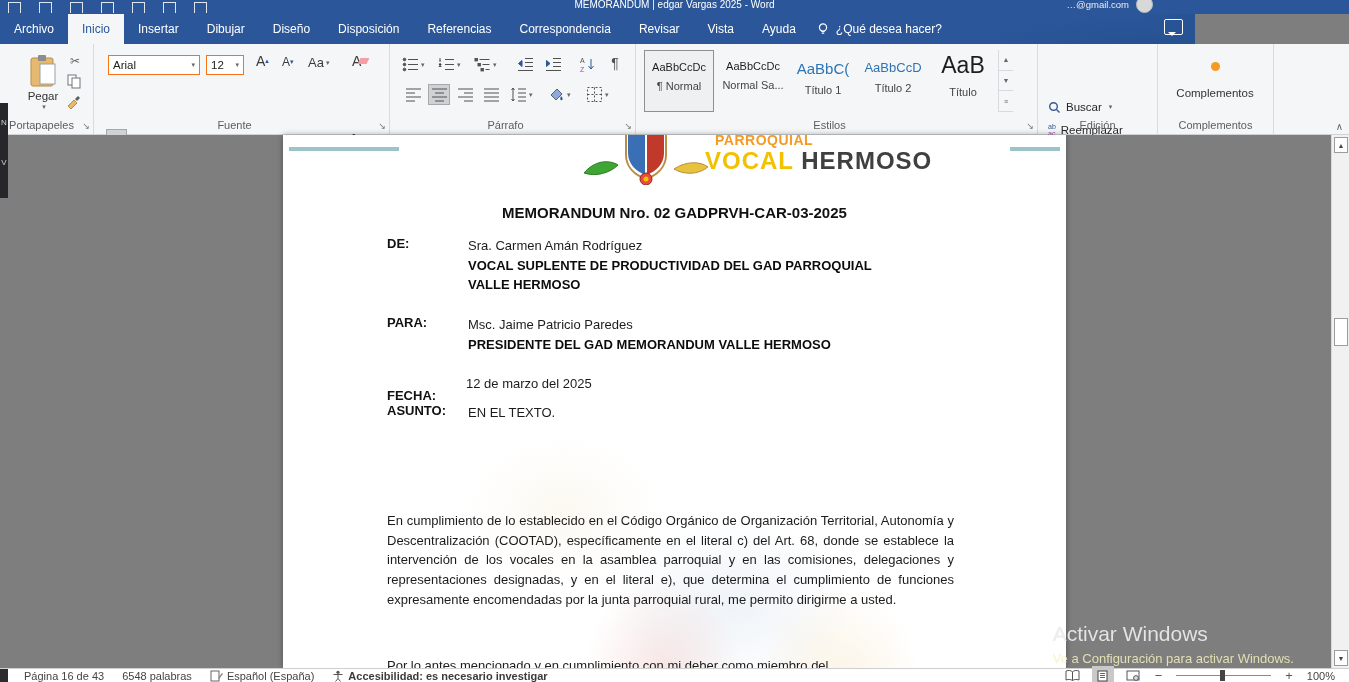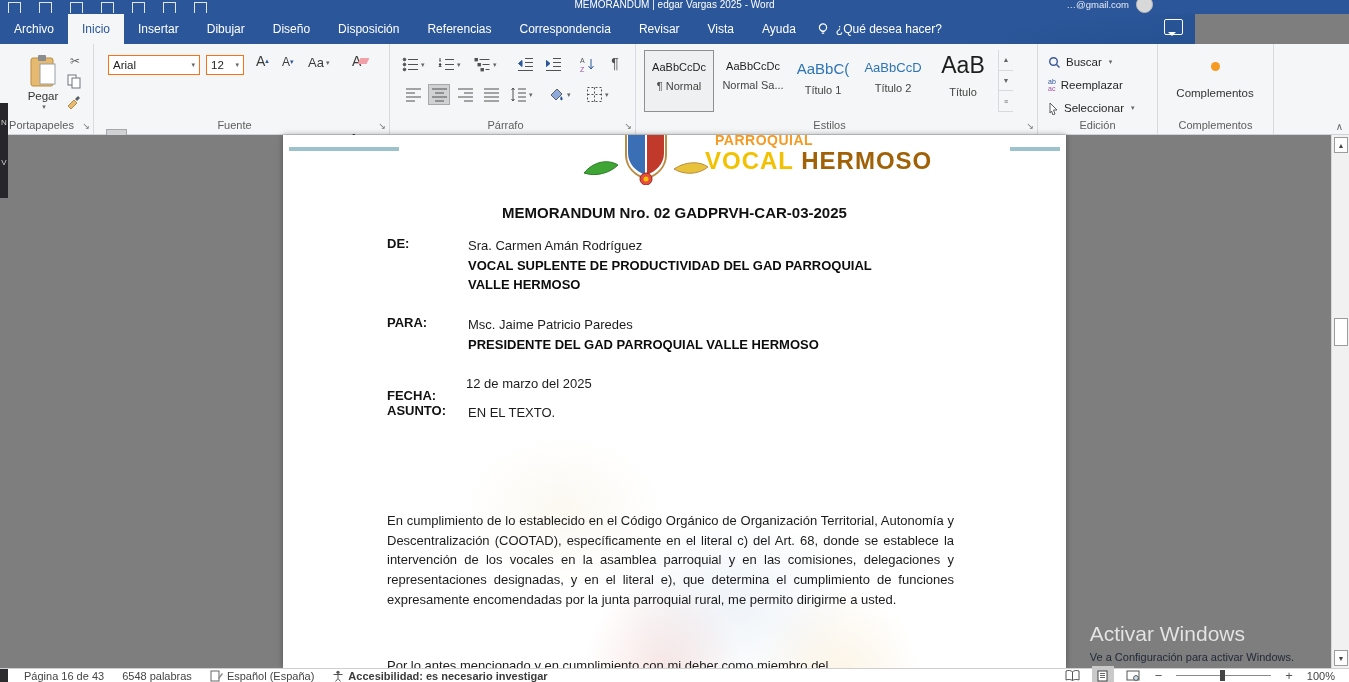--- a/index.html
+++ b/index.html
@@ -57,36 +57,36 @@
   .stylecard .prev{display:block;margin-top:10px;font-size:11px;color:#1d1d1d;white-space:nowrap;overflow:hidden;}
   .stylecard .nm{display:block;margin-top:7px;font-size:11px;white-space:nowrap;overflow:hidden;}
   .stylecard.sel{border:1.5px solid #8f9092;background:#eff0f1;}
   .st-h1 .prev{color:#2e74b5;font-size:15px;}
   .st-h2 .prev{color:#2e74b5;font-size:13px;}
   .st-title .prev{font-size:23px;margin-top:2px;color:#1d1d1d;}
   .gal-scroll{position:absolute;left:362px;top:6px;width:15px;height:62px;border-left:1px solid #d8dadd;
               display:flex;flex-direction:column;}
   .gal-scroll div{flex:1;border-bottom:1px solid #d8dadd;font-size:7px;color:#666;display:flex;align-items:center;justify-content:center;}
   
-  .edrow{position:absolute;left:10px;height:20px;display:flex;align-items:center;gap:5px;font-size:11.5px;color:#262626;white-space:nowrap;}
+  .edrow{position:absolute;left:10px;height:20px;display:flex;align-items:center;gap:5px;font-size:11.5px;color:#262626;white-space:nowrap;margin-top:45px;}
   
   .addin-btn{position:absolute;left:14px;top:8px;width:86px;height:70px;text-align:center;font-size:11.5px;color:#333;}
   .dot{display:inline-block;width:9px;height:9px;border-radius:50%;background:#f59a23;margin-top:10px;}
   .collapse{position:absolute;right:6px;bottom:2px;font-size:10px;color:#666;}
 
   
   .canvas{position:absolute;left:0;top:135px;width:1349px;height:533px;background:#7e7e7e;}
   .edge-artifact{position:absolute;left:0;top:-32px;width:8px;height:95px;background:#27272b;color:#cfcfcf;
                  font-size:8px;line-height:40px;text-align:center;overflow:hidden;}
   .page{position:absolute;left:283px;top:0;width:783px;height:533px;background:#fff;box-shadow:0 0 6px rgba(0,0,0,.35);overflow:hidden;}
 
   .hline{position:absolute;height:4px;background:#9cc2cc;top:12px;}
   .org1{position:absolute;left:432px;top:-3px;font-size:14px;font-weight:bold;color:#f59a23;letter-spacing:.5px;}
   .org2{position:absolute;left:422px;top:12px;font-size:24px;font-weight:bold;letter-spacing:1px;white-space:nowrap;}
-  .org2 .v{color:#f2c200;} .org2 .h{color:#a16207;}
+  .org2 .v{color:#f2c200;} .org2 .h{color:#404040;}
   .logo{position:absolute;left:295px;top:0;width:135px;height:50px;}
 
   .doc-title{position:absolute;left:0;width:783px;top:69px;text-align:center;font-weight:bold;font-size:15px;color:#111;}
   .f-label{position:absolute;left:104px;font-weight:bold;font-size:13px;color:#111;}
   .f-val{position:absolute;left:185px;font-size:13px;color:#1c1c1c;line-height:19.7px;width:500px;}
   .f-val b{color:#0c0c0c;}
   .squiggle{text-decoration-style:wavy;text-decoration-color:#e03131;text-decoration-thickness:1px;}
   .para{position:absolute;left:104px;width:567px;font-size:13px;color:#1c1c1c;line-height:19.7px;text-align:justify;}
   .wm{position:absolute;border-radius:50%;pointer-events:none;}
 
@@ -103,21 +103,21 @@
   .sb-right{margin-left:auto;display:flex;align-items:center;gap:14px;margin-right:14px;}
   .viewic{width:16px;height:13px;display:inline-flex;align-items:center;justify-content:center;}
   .viewic.sel{background:#c9c9c9;outline:3px solid #c9c9c9;}
   .zoom-track{position:relative;width:95px;height:1px;background:#8a8a8a;display:inline-block;}
   .zoom-thumb{position:absolute;left:44px;top:-5px;width:5px;height:11px;background:#444;}
   .sb-dark{width:8px;height:14px;background:#2c2c2e;margin-right:6px;}
 
   
   .activation{position:absolute;right:55px;top:487px;color:#ededed;text-shadow:0 0 1px rgba(0,0,0,.15);}
   .activation .l1{font-size:21px;opacity:.92;}
-  .activation .l2{font-size:11px;opacity:.8;margin-top:5px;color:#0f172a;}
+  .activation .l2{font-size:13px;opacity:.8;margin-top:5px;color:#fef9c3;}
 </style>
 </head>
 <body>
 
 <div class="app">
 
   <div class="titlebar">
     <div class="qat">
       <span></span>
       <span></span>
@@ -436,21 +436,21 @@
       <div class="f-label" style="top:101px;">DE:</div>
       <div class="f-val" style="top:101px;">
         <span>Sra. Carmen Amán Rodríguez</span><br>
         <b>VOCAL SUPLENTE DE PRODUCTIVIDAD DEL GAD PARROQUIAL</b><br>
         <b> VALLE HERMOSO</b>
       </div>
 
       <div class="f-label" style="top:180px;">PARA:</div>
       <div class="f-val" style="top:180px;">
         <span class="squiggle">Msc.</span><span> Jaime Patricio Paredes</span><br>
-        <b>PRESIDENTE DEL GAD PARROQUIAL VALLE HERMOSO</b>
+        <b>PRESIDENTE DEL GAD MEMORANDUM VALLE HERMOSO</b>
       </div>
 
       <div class="f-label" style="top:253px;">FECHA:</div>
       <div class="f-val" style="top:239px;left:183px;">12 de marzo del 2025</div>
 
       <div class="f-label" style="top:268px;">ASUNTO:</div>
       <div class="f-val" style="top:268px;">EN EL TEXTO.</div>
 
       <div class="para" style="top:376px;">En cumplimiento de lo establecido en el Código Orgánico de Organización Territorial, Autonomía y Descentralización (COOTAD), específicamente en el literal c) del Art. 68, donde se establece la intervención de los vocales en la asamblea parroquial y en las comisiones, delegaciones y representaciones designadas, y en el literal e), que determina el cumplimiento de funciones expresamente encomendadas por la junta parroquial rural, me permito dirigirme a usted.</div>
       <div class="para" style="top:521px;text-align:left;">Por lo antes mencionado y en cumplimiento con mi deber como miembro del</div>

